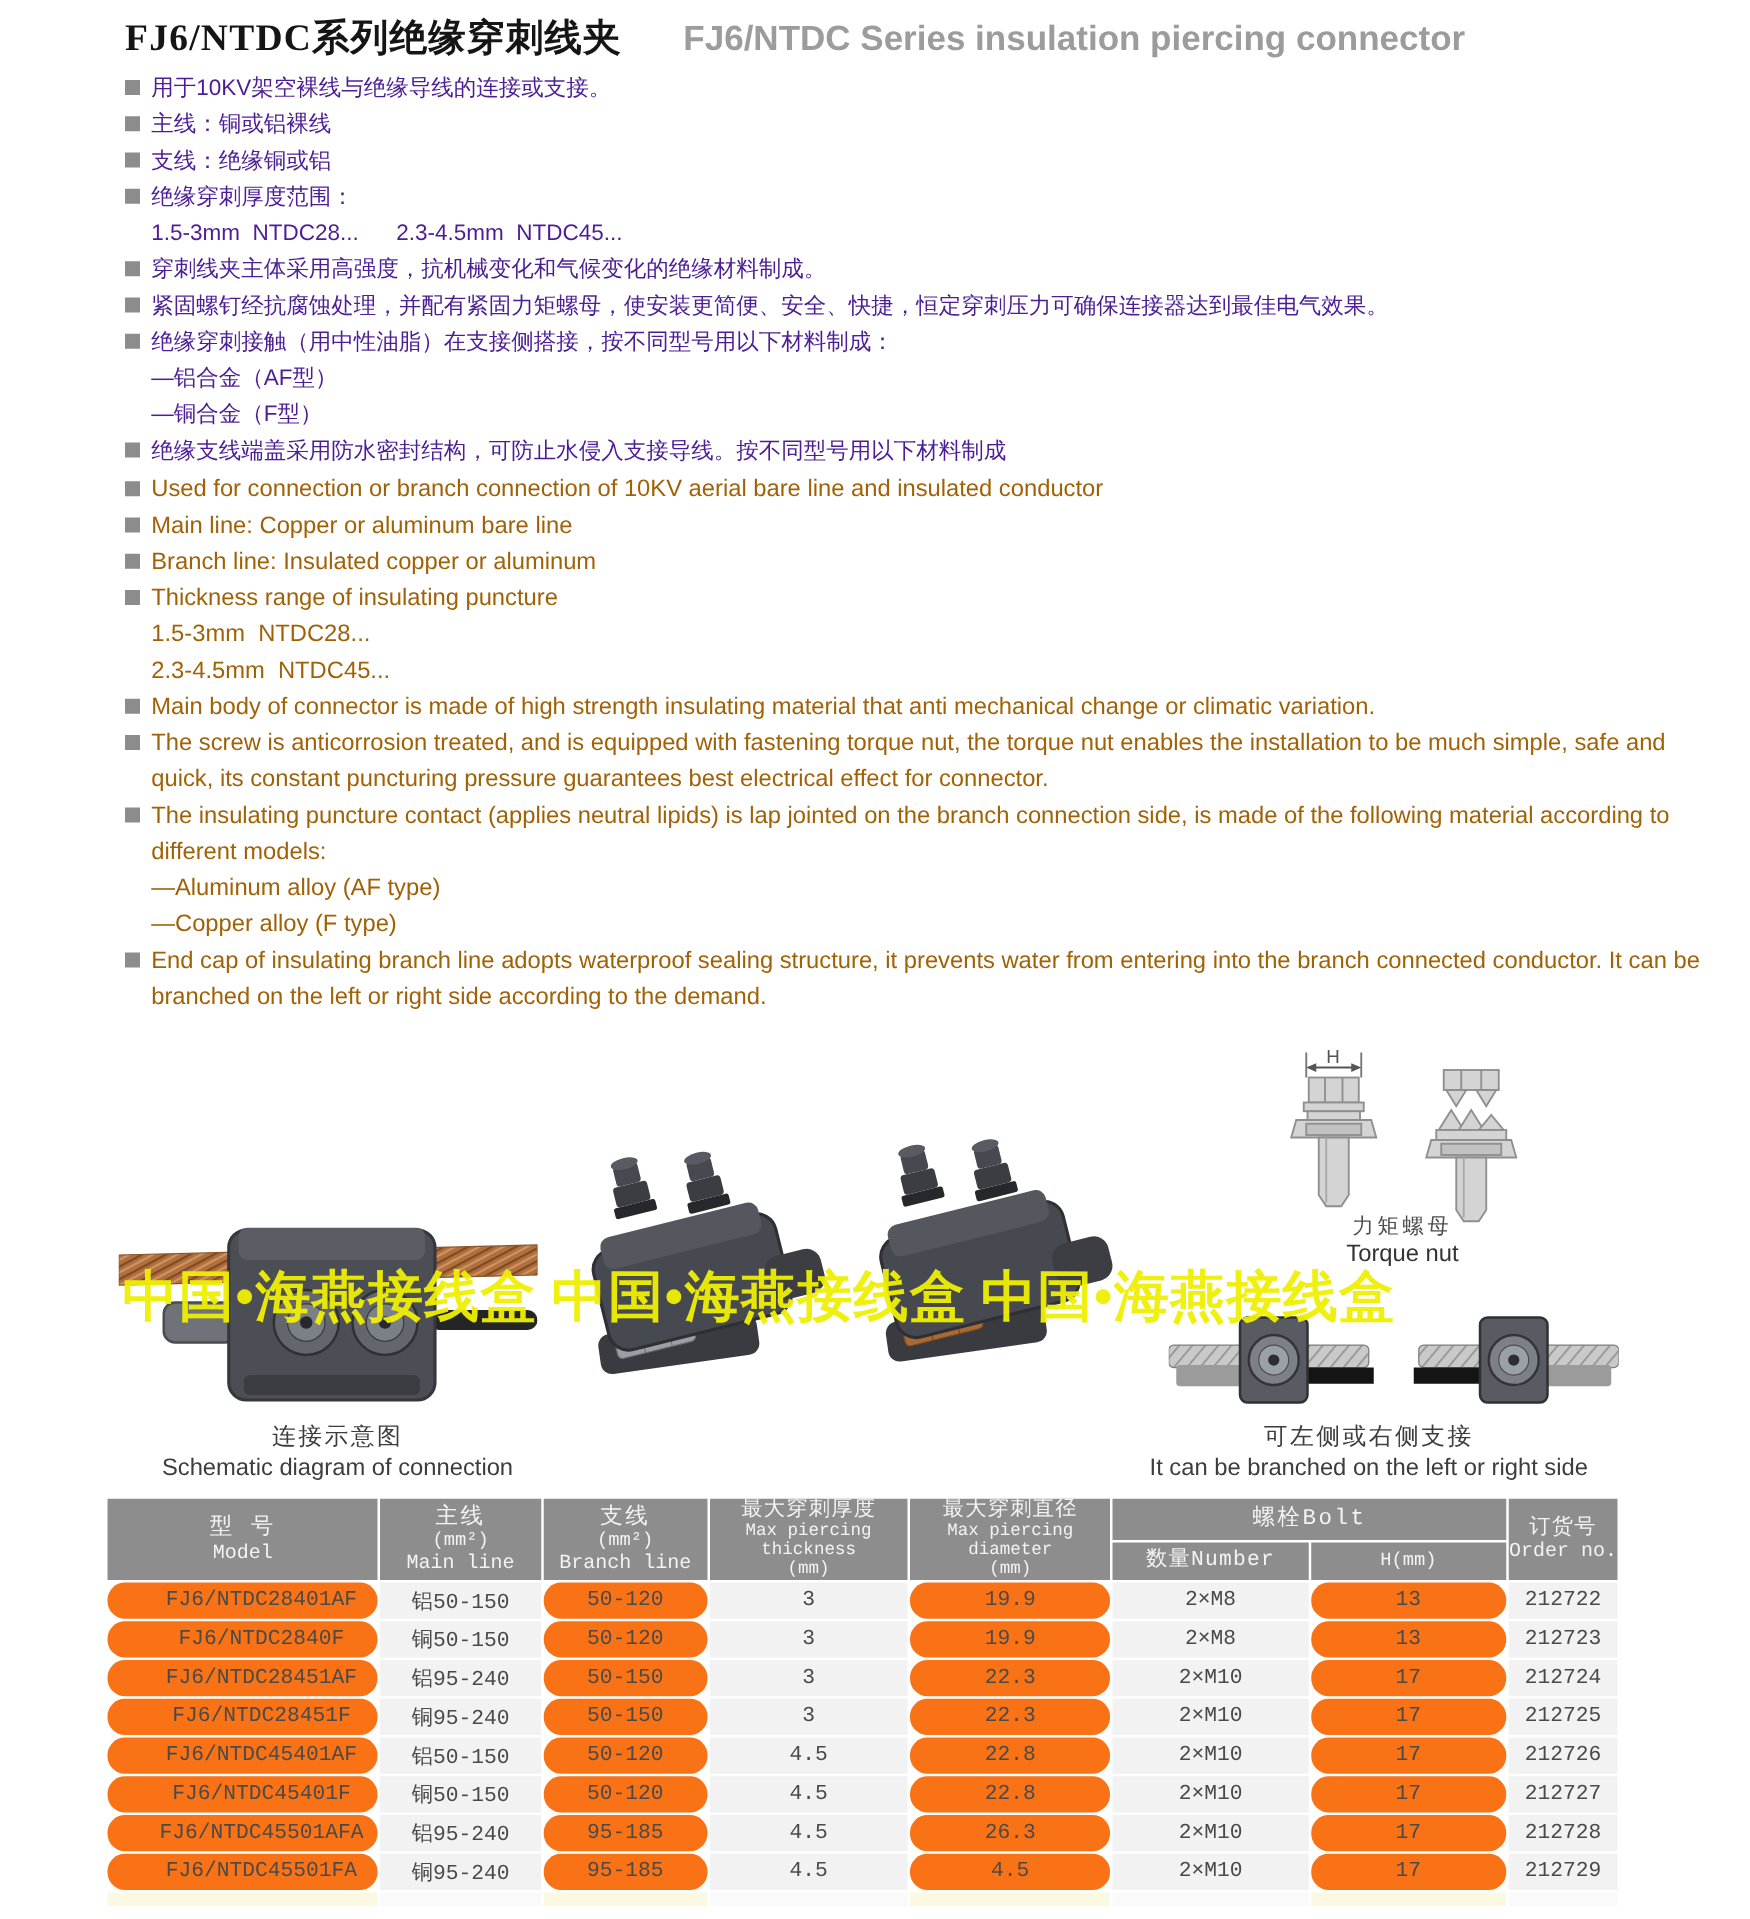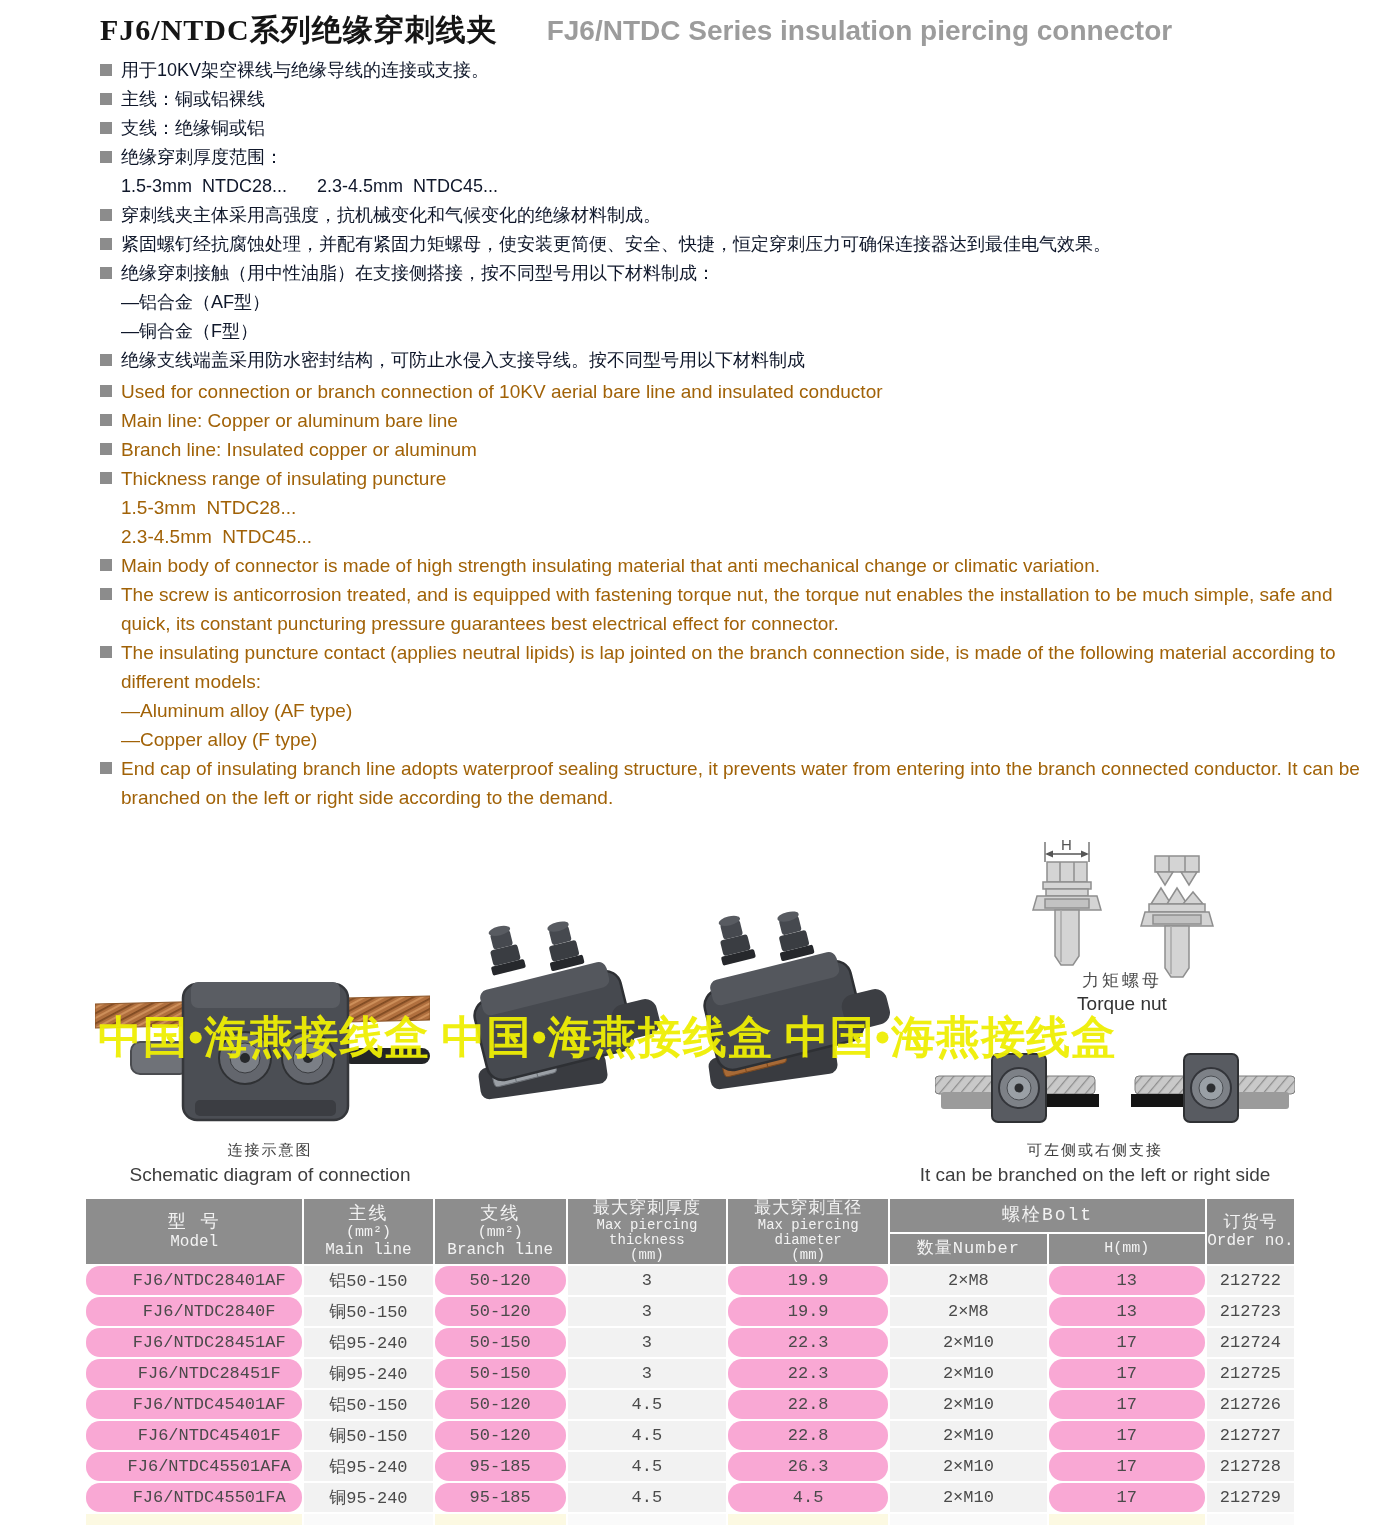--- a/index.html
+++ b/index.html
@@ -5,52 +5,52 @@
   html,body{margin:0;padding:0;background:#fff;}
   .page{position:relative;width:1400px;height:1535px;background:#ffffff;overflow:hidden;
         font-family:"Liberation Sans","DejaVu Sans",sans-serif;}
 
   
   .titlebar{position:absolute;left:100px;top:10px;display:flex;gap:49px;align-items:baseline;}
   .t-zh{font-family:"Liberation Serif","DejaVu Serif",serif;font-size:30px;font-weight:bold;color:#151515;letter-spacing:1px;}
   .t-en{font-size:28px;font-weight:bold;color:#9C9C9C;}
 
   
-  .list-zh{position:absolute;left:100px;top:56px;width:1272px;font-size:18px;color:#0f172a;}
+  .list-zh{position:absolute;left:100px;top:56px;width:1272px;font-size:18px;color:#4c1d95;}
   .list-en{position:absolute;left:100px;top:377px;width:1262px;font-size:19px;color:#a16207;}
   .li{display:flex;line-height:29px;}
   .bullet{width:12px;height:12px;background:#8C8C8C;margin:8px 9px 0 0;flex:none;}
   .ind{padding-left:21px;}
   .pre{white-space:pre-wrap;}
 
   
   .fig{position:absolute;}
   .watermark{position:absolute;left:98px;top:1008px;z-index:6;white-space:nowrap;
              font-family:"Liberation Serif","DejaVu Serif",serif;
              font-size:44px;font-weight:bold;color:#EFEF04;opacity:.95;letter-spacing:1px;}
   .torque-labels{position:absolute;left:1032px;top:970px;width:180px;text-align:center;z-index:4;}
   .torque-labels .zh{font-size:17px;color:#4c4c4c;letter-spacing:3px;line-height:22px;}
   .torque-labels .en{font-size:19px;color:#333;line-height:24px;}
 
   .cap{position:absolute;text-align:center;color:#3d3d3d;z-index:4;}
-  .cap-zh{font-size:15px;letter-spacing:2px;line-height:24px;}
+  .cap-zh{font-size:19px;letter-spacing:2px;line-height:24px;}
   .cap-en{font-size:19px;line-height:25px;}
 
   
   .spec{position:absolute;left:84px;top:1197px;width:1212px;border-collapse:separate;border-spacing:2px;table-layout:fixed;z-index:3;font-family:Liberation Mono, monospace;}
   .spec th,.spec td{padding:0;overflow:hidden;}
   .spec thead th{background:#8D8D8D;color:#F3F3F3;font-weight:normal;text-align:center;vertical-align:middle;}
   tr.h1{height:33px;} tr.h2{height:30px;}
   .hz{font-size:18px;line-height:21px;letter-spacing:2px;}
   .he{font-size:16px;line-height:18px;letter-spacing:0;}
   .hu{font-size:15px;line-height:16px;}
   .h4z{font-size:17px;line-height:18px;letter-spacing:1px;}
   .h4e{font-size:14px;line-height:15px;}
   .spec tbody td{height:29px;font-size:17px;color:#4A4A4A;text-align:center;vertical-align:middle;}
-  .cy{background:#f9a8d4;border-radius:14px;} .cg{background:#F2F2F2;}
+  .cy{background:#f97316;border-radius:14px;} .cg{background:#F2F2F2;}
   td.model{text-align:left;padding-left:30px;}
   tr.pale td{height:11px;}
   .cy2{background:#FCF9E2;} .cg2{background:#FAFAFA;}
 </style>
 </head>
 <body>
 
 <div class="page">
 
   <div class="titlebar">

